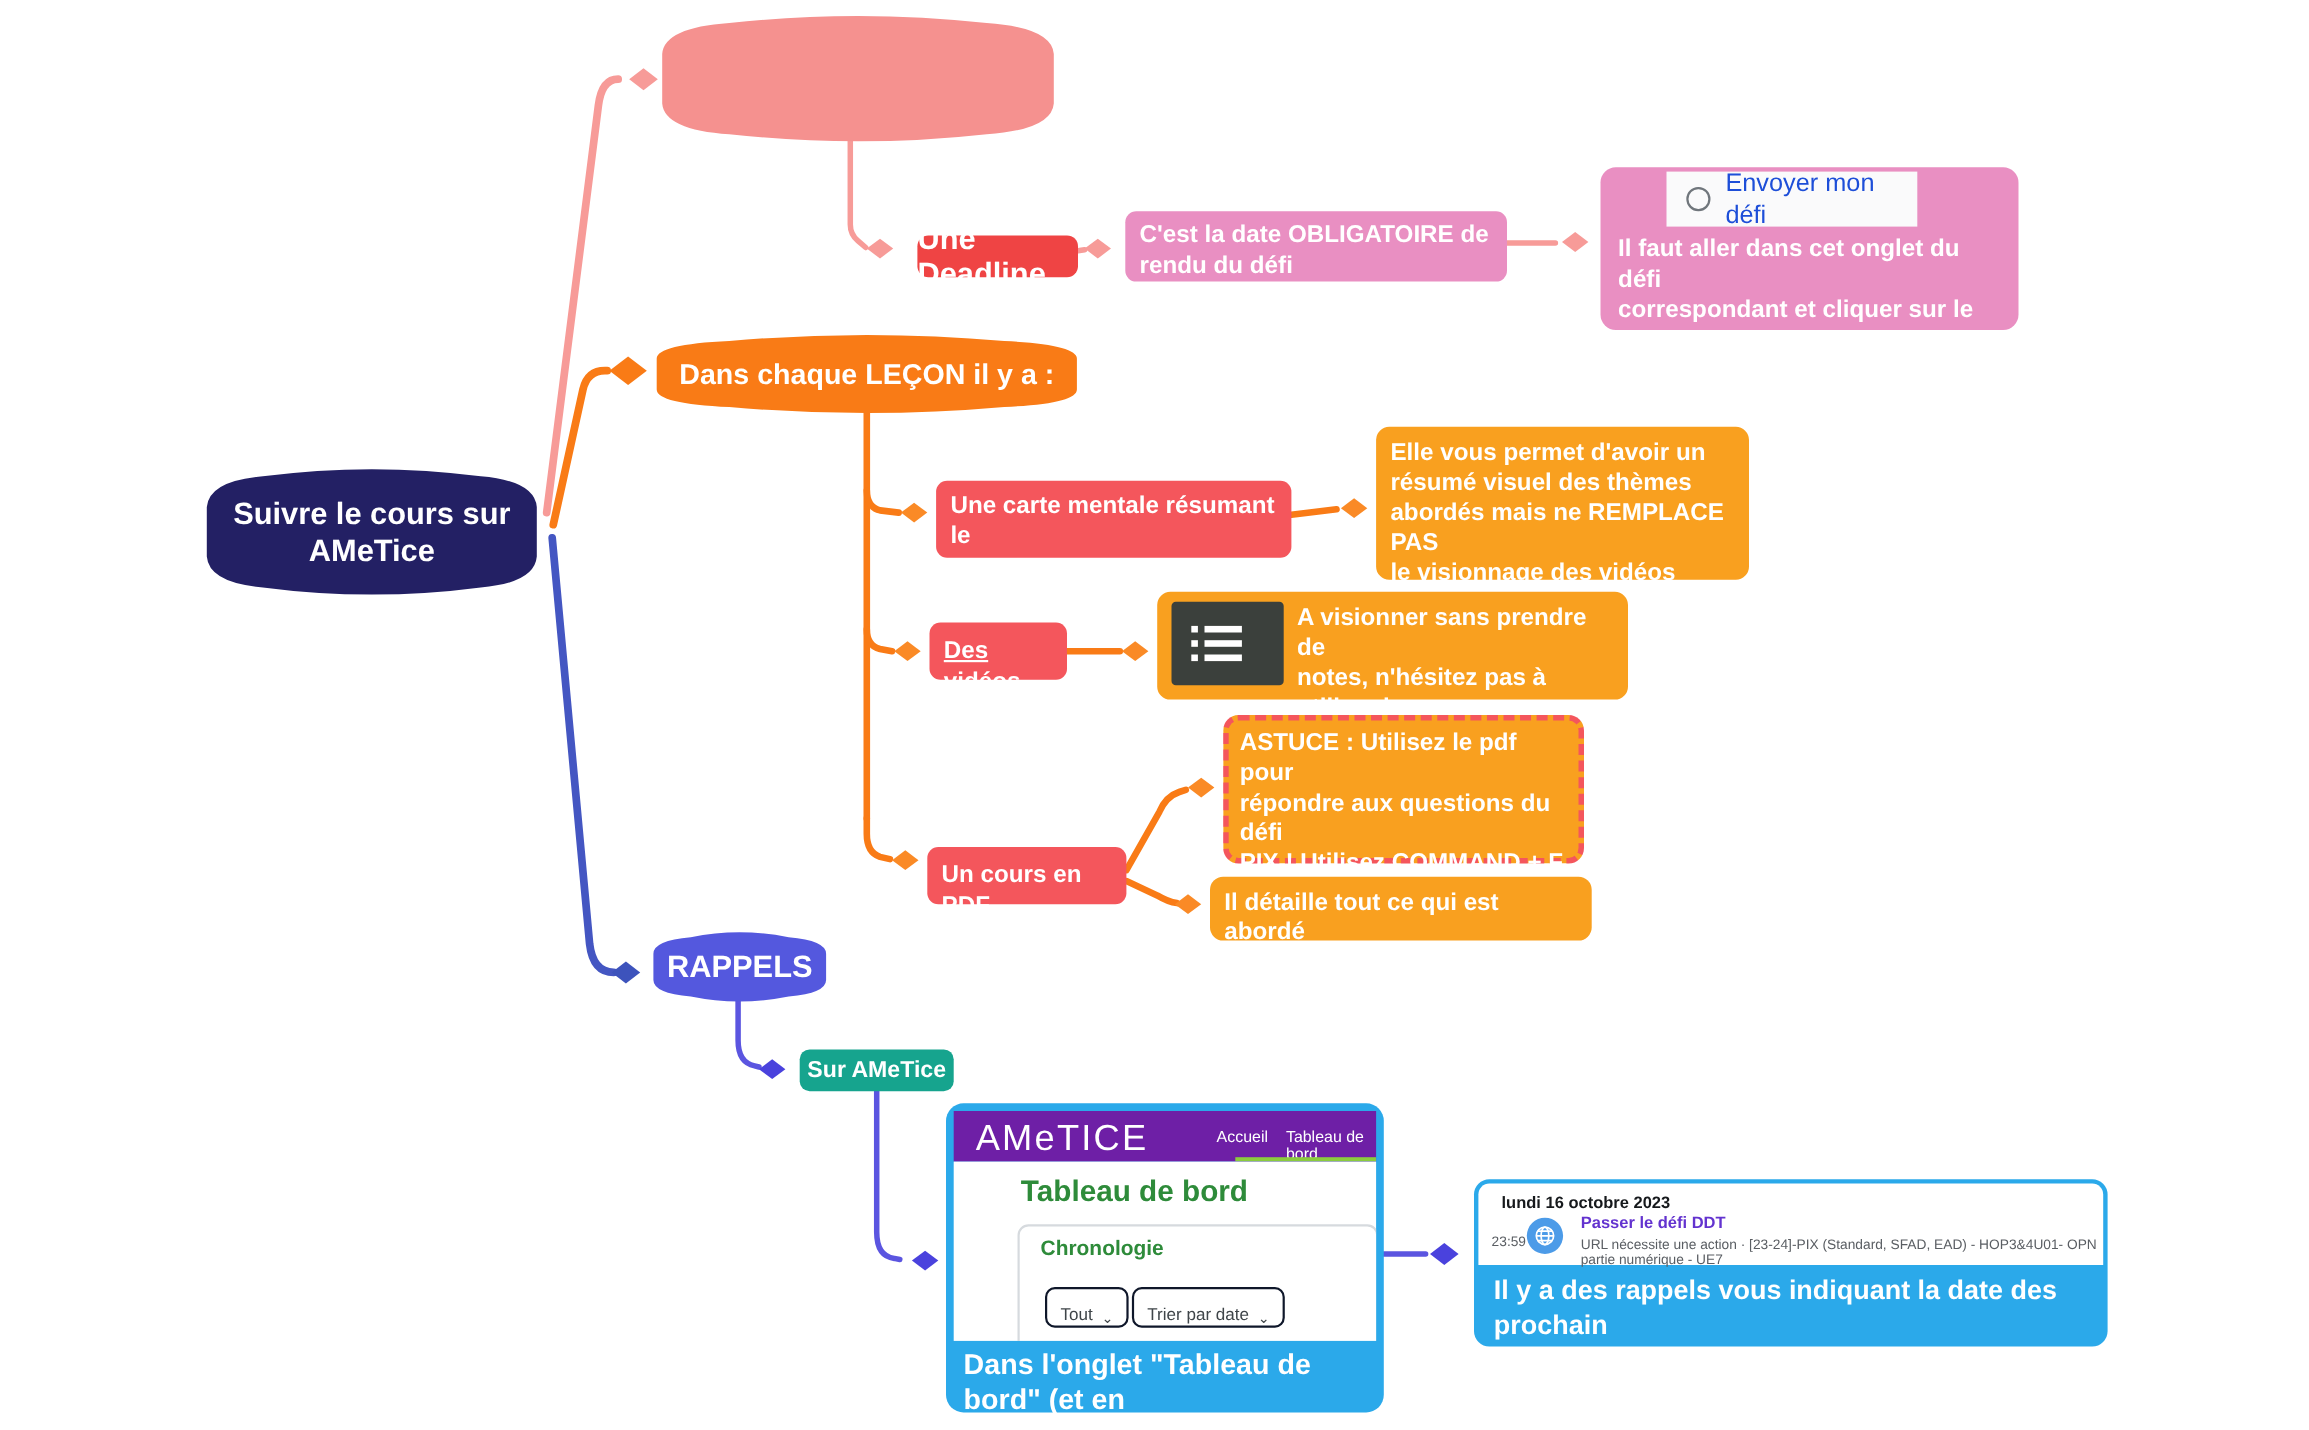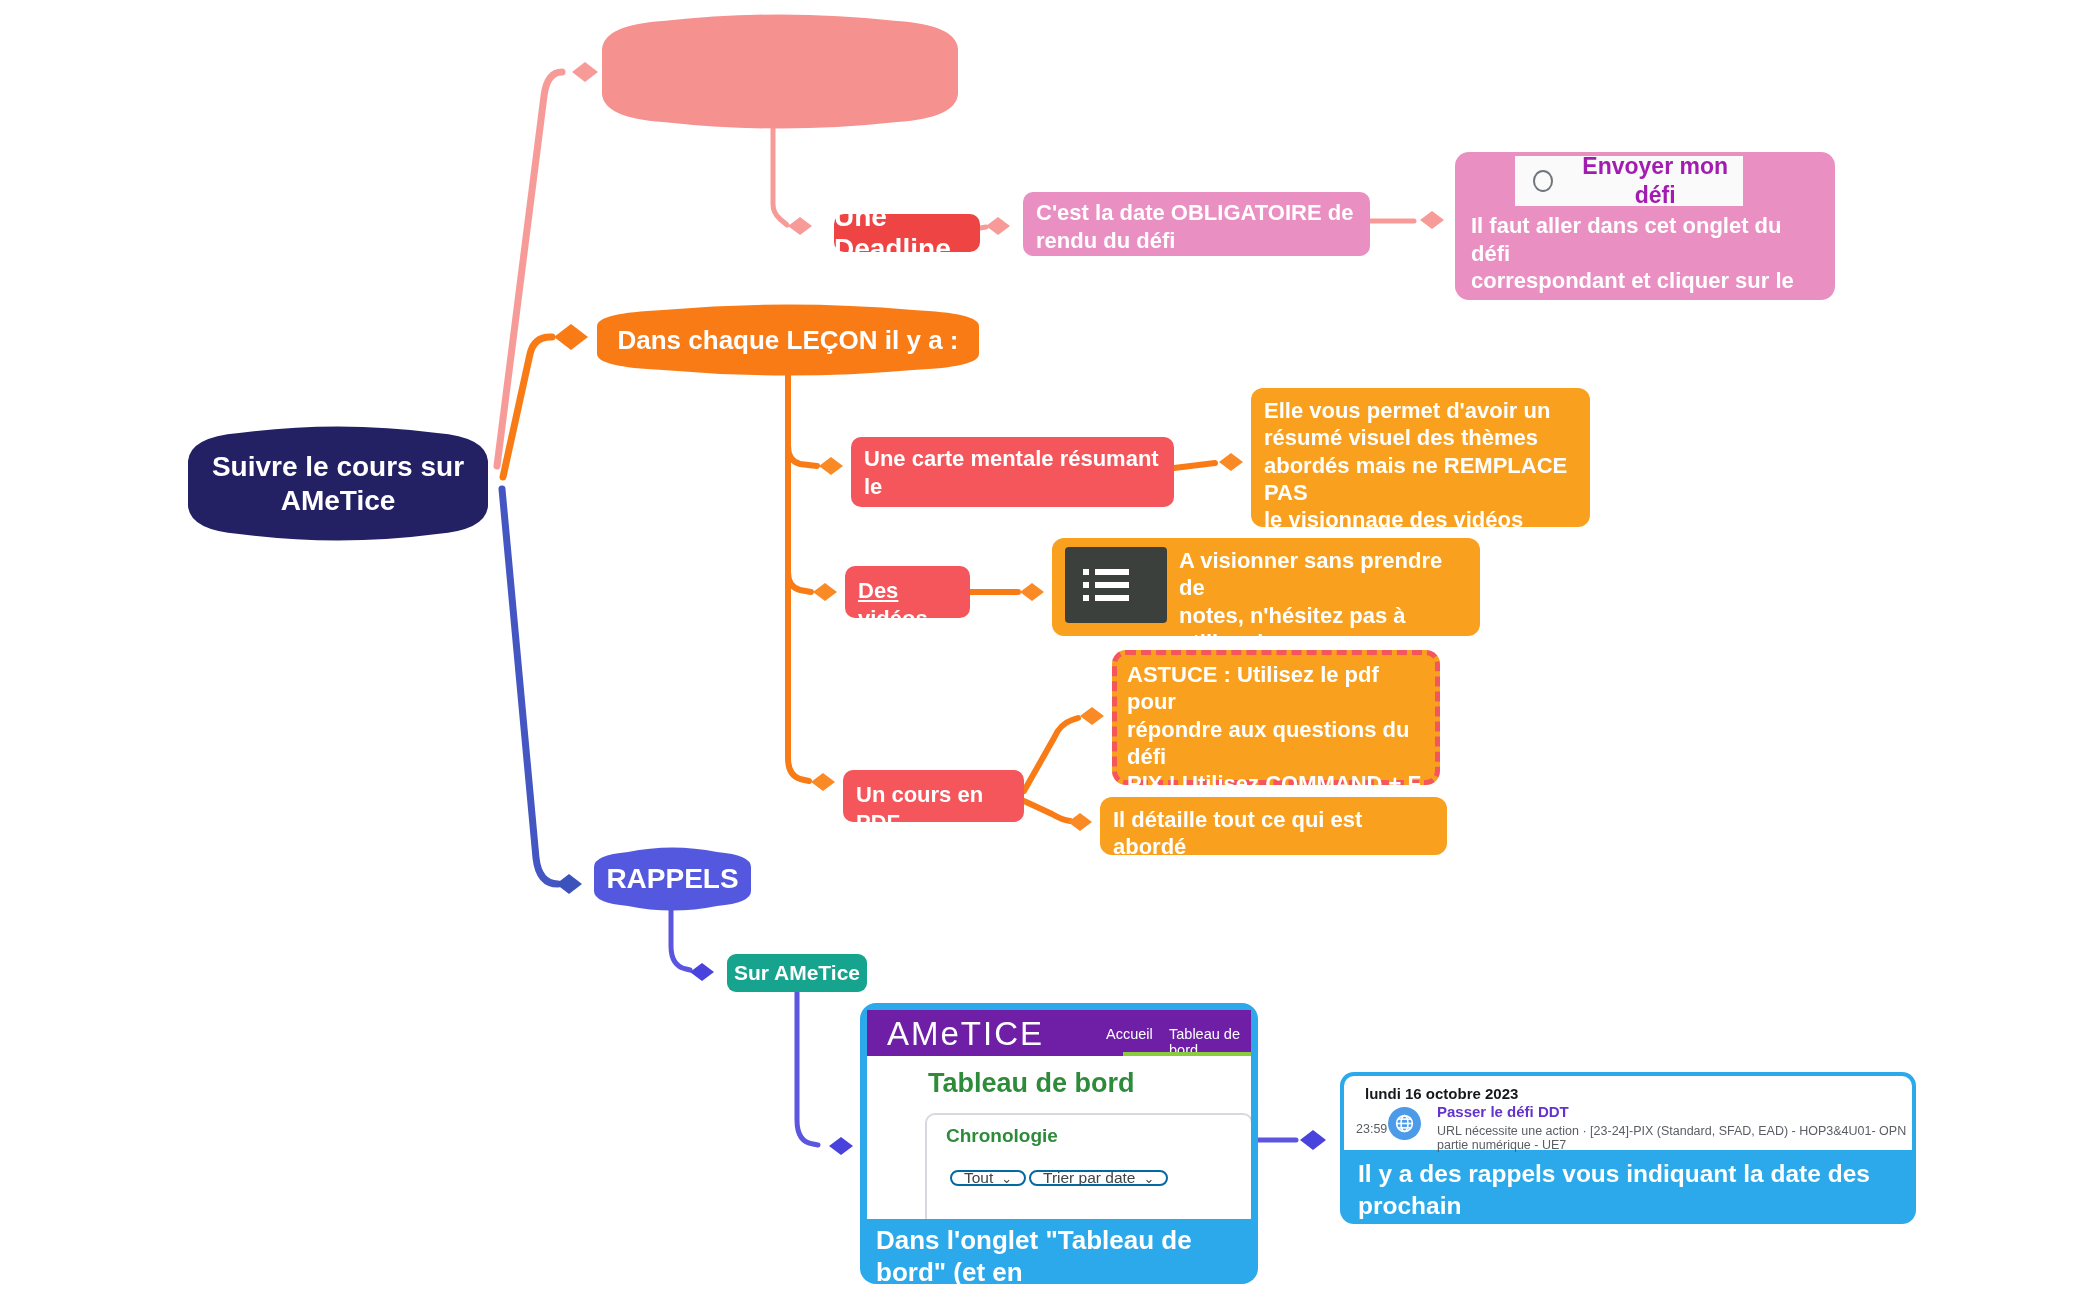--- a/index.html
+++ b/index.html
@@ -39,36 +39,36 @@
   .chapter-tile .row{display:flex;align-items:center;gap:6px;}
   .chapter-tile .dot{width:6px;height:6px;background:#fff;}
   .chapter-tile .bar{width:34px;height:6px;background:#fff;}
   
   .pinkbox{background:#E98FC2;color:#fff;font-weight:bold;font-size:22px;line-height:1.25;}
   #deadline-info{left:1023px;top:192px;width:347px;height:64px;border-radius:10px;padding:7px 13px;}
   #deadline-detail{left:1455px;top:152px;width:380px;height:148px;border-radius:14px;}
   .envoyer-strip{position:absolute;left:60px;top:4px;width:228px;height:50px;background:#FAFAFB;
                  display:flex;align-items:center;gap:14px;padding-left:18px;box-sizing:border-box;}
   .radio-circle{width:18px;height:18px;border:2px solid #70767C;border-radius:50%;background:transparent;}
-  .envoyer-label{color:#a21caf;font-size:23px;font-weight:bold;text-align:center;}
+  .envoyer-label{color:#1d4ed8;font-size:23px;font-weight:normal;}
   .detail-text{position:absolute;left:16px;top:60px;width:350px;}
   
   #ametice-card{left:860px;top:1003px;width:398px;height:281px;background:#2BA9EA;border-radius:16px;}
   .am-header{position:absolute;left:7px;top:7px;width:384px;height:46px;background:#6E1FA6;overflow:hidden;}
   .am-logo{position:absolute;left:20px;top:5px;color:#fff;font-size:33px;font-weight:200;letter-spacing:2px;}
   .am-nav{position:absolute;top:16px;color:#fff;font-size:14.5px;margin-left:36px;}
   .am-nav.accueil{left:203px;}
   .am-nav.tdb{left:266px;}
   .am-underline{position:absolute;left:256px;top:42px;width:128px;height:4px;background:#8BCB3E;}
   .am-body{position:absolute;left:7px;top:53px;width:384px;height:163px;background:#ffffff;overflow:hidden;}
   .am-title{position:absolute;left:61px;top:12px;color:#2E8B3A;font-size:27px;font-weight:bold;}
   .am-panel{position:absolute;left:58px;top:57px;width:324px;height:130px;border:2px solid #D6DADE;border-radius:10px;}
   .am-chrono{position:absolute;left:19px;top:10px;color:#2E8B3A;font-size:19px;font-weight:bold;}
-  .am-pill{position:absolute;top:55px;height:16px;border:2px solid #0369a1;border-radius:9px;
-           display:flex;align-items:center;gap:8px;padding:0 12px;color:#3F4549;font-size:15.5px;background:#fff;box-sizing:border-box;}
+  .am-pill{position:absolute;top:55px;height:37px;border:2px solid #0f172a;border-radius:9px;
+           display:flex;align-items:flex-end;gap:8px;padding:0 12px;color:#3F4549;font-size:15.5px;background:#fff;box-sizing:border-box;}
   .am-pill.all{left:23px;}
   .am-pill.sort{left:102px;}
   .chev{font-size:13px;color:#3F4549;line-height:1;}
   .blue-caption{position:absolute;color:#fff;font-weight:bold;}
   #ametice-card .blue-caption{left:16px;top:222px;width:370px;font-size:26px;line-height:1.22;}
   
   #rappel-card{left:1340px;top:1072px;width:576px;height:152px;background:#2BA9EA;border-radius:14px;}
   .rp-white{position:absolute;left:4px;top:4px;width:568px;height:74px;background:#fff;border-radius:10px 10px 0 0;}
   .rp-date{position:absolute;left:21px;top:9px;color:#16191C;font-size:15px;font-weight:bold;}
   .rp-time{position:absolute;left:12px;top:46px;color:#5A5E63;font-size:12.5px;}

